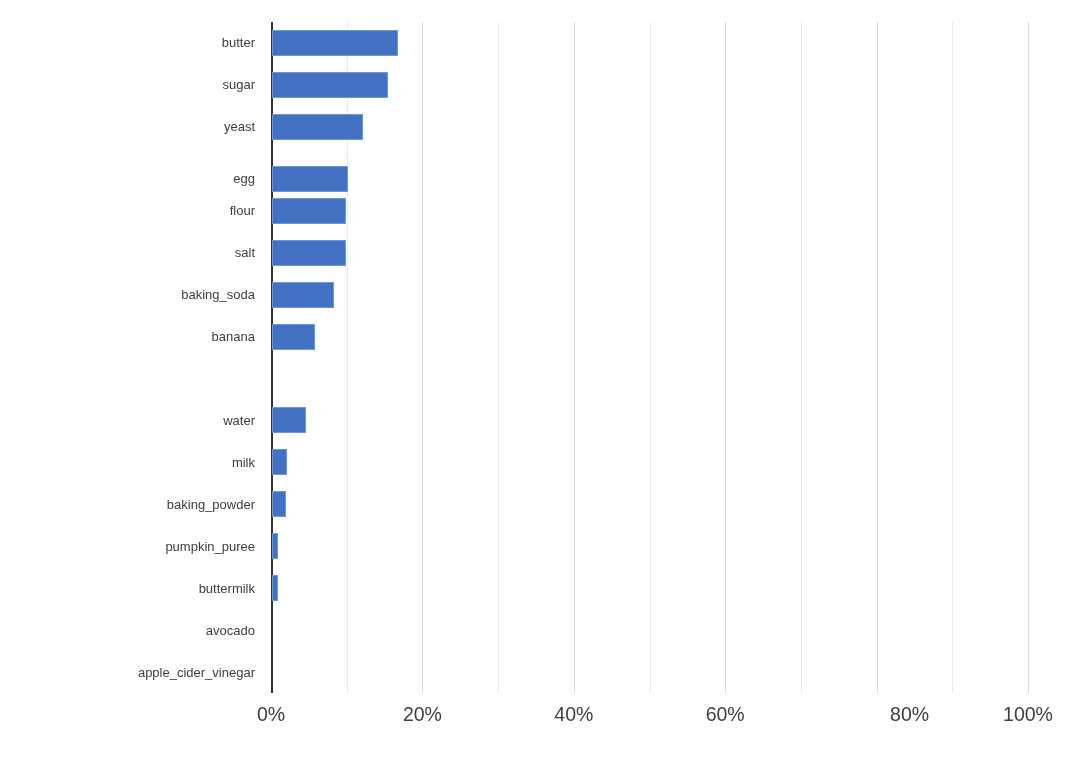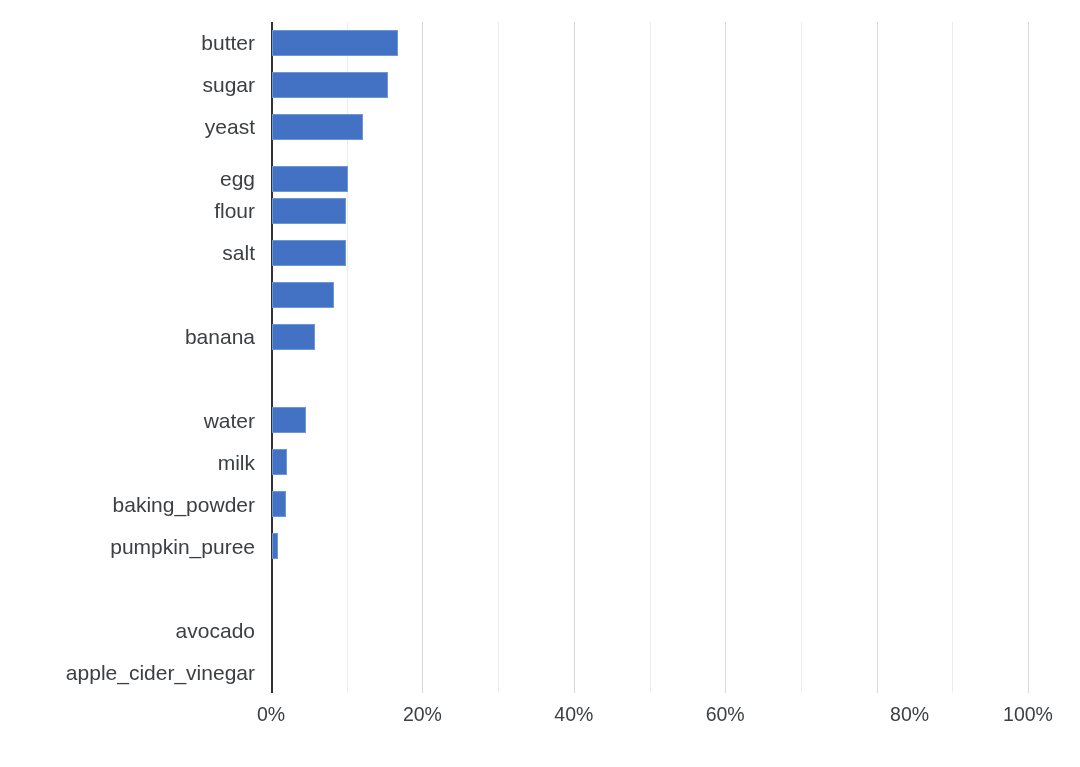--- a/index.html
+++ b/index.html
@@ -66,21 +66,21 @@
     width: 1080px;
     height: 41.94px;
     display: flex;
     align-items: center;
   }
   .row-label {
     position: absolute;
     left: 0;
     width: 255px;
     text-align: right;
-    font-size: 21px;
+    font-size: 13px;
     color: #3c4043;
     line-height: 1;
     white-space: nowrap;
   }
   .bar-track {
     position: absolute;
     left: 272px;
     height: 41.94px;
     display: flex;
     align-items: center;
@@ -161,20 +161,21 @@
           <div class="bar" title="flour: 9.8%" style="width: 74.186px; background: rgb(67, 114, 196); border-color: rgb(109, 152, 214);"></div>
         </div>
       </div>
       <div class="row" style="top: 209.688px;">
         <div class="row-label">salt</div>
         <div class="bar-track">
           <div class="bar" title="salt: 9.8%" style="width: 74.186px; background: rgb(67, 114, 196); border-color: rgb(109, 152, 214);"></div>
         </div>
       </div>
       <div class="row" style="top: 251.625px;">
+        <div class="row-label">baking_soda</div>
         <div class="bar-track">
           <div class="bar" title="baking_soda: 8.2%" style="width: 62.074px; background: rgb(67, 114, 196); border-color: rgb(109, 152, 214);"></div>
         </div>
       </div>
       <div class="row" style="top: 293.562px;">
         <div class="row-label">banana</div>
         <div class="bar-track">
           <div class="bar" title="banana: 5.7%" style="width: 43.149px; background: rgb(67, 114, 196); border-color: rgb(109, 152, 214);"></div>
         </div>
       </div>
@@ -193,20 +194,26 @@
       <div class="row" style="top: 461.312px;">
         <div class="row-label">baking_powder</div>
         <div class="bar-track">
           <div class="bar" title="baking_powder: 1.8%" style="width: 13.626px; background: rgb(67, 114, 196); border-color: rgb(109, 152, 214);"></div>
         </div>
       </div>
       <div class="row" style="top: 503.25px;">
         <div class="row-label">pumpkin_puree</div>
         <div class="bar-track">
           <div class="bar" title="pumpkin_puree: 0.8%" style="width: 6.056px; background: rgb(67, 114, 196); border-color: rgb(109, 152, 214);"></div>
+        </div>
+      </div>
+      <div class="row" style="top: 545.188px;">
+        <div class="row-label">buttermilk</div>
+        <div class="bar-track">
+          <div class="bar" title="buttermilk: 0.8%" style="width: 6.056px; background: rgb(67, 114, 196); border-color: rgb(109, 152, 214);"></div>
         </div>
       </div>
       <div class="row" style="top: 629.062px;">
         <div class="row-label">apple_cider_vinegar</div>
         <div class="bar-track"></div>
       </div>
       <div class="row" style="top: 587.125px;">
         <div class="row-label">avocado</div>
         <div class="bar-track"></div>
       </div>

